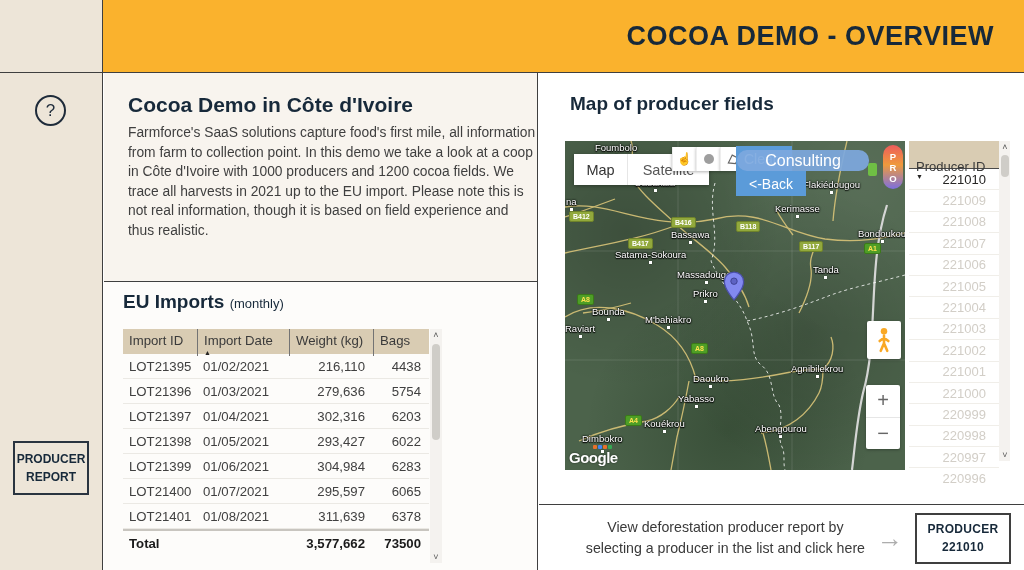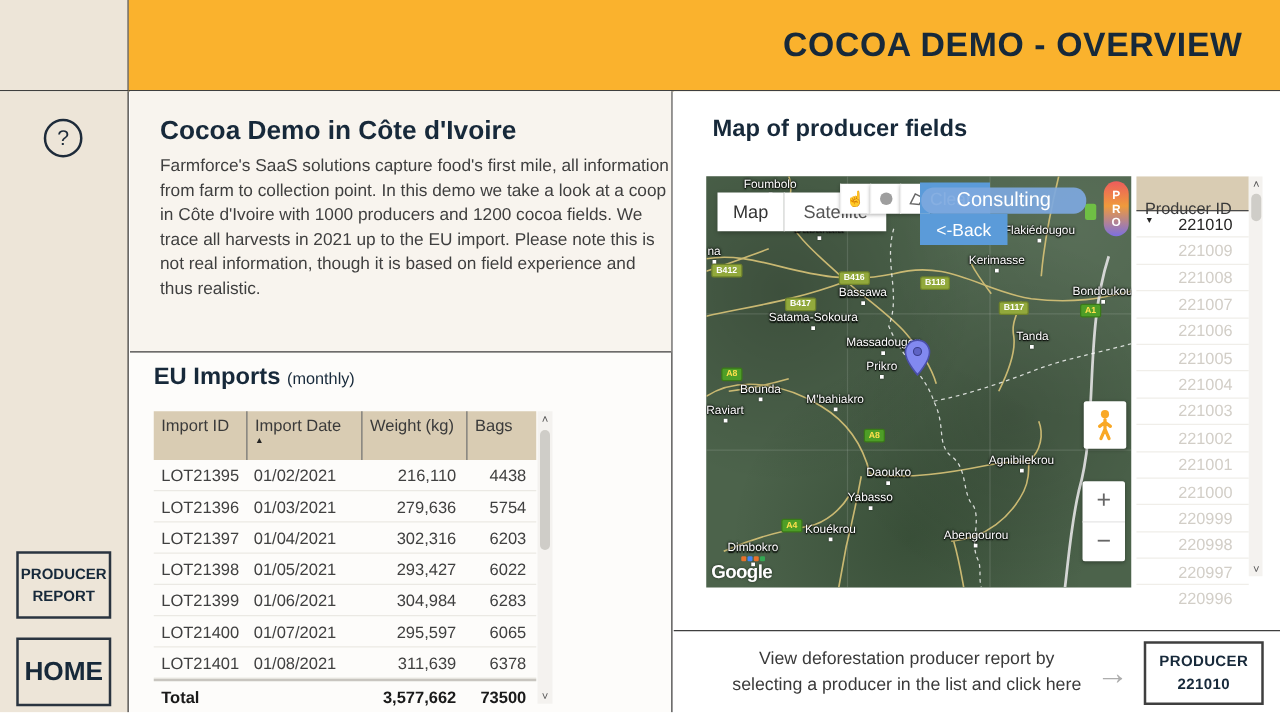--- a/index.html
+++ b/index.html
@@ -32,21 +32,21 @@
             border-right:1px solid #3F3F3F;}
   .intro{height:209px;background:#F8F4EE;border-bottom:1px solid #3F3F3F;padding:20px 24px 0 24px;}
   .intro h2{margin:0 0 6px 0;font-size:21px;font-weight:bold;color:#17293A;}
   .intro p{margin:0;font-size:13.8px;line-height:1.42;color:#3F3F3F;width:408px;}
 
   .imports{position:relative;height:288px;}
   .imports .sec-title{position:absolute;left:19px;top:9px;font-size:19px;font-weight:bold;color:#17293A;}
   .imports .sec-sub{font-size:13px;font-weight:normal;color:#17293A;}
 
   .table{position:absolute;left:19px;top:47px;width:306px;font-size:13.2px;color:#404040;}
-  .thead{display:grid;grid-template-columns:74px 92px 84px 56px;background:#D9CCB3;height:39px;}
+  .thead{display:grid;grid-template-columns:74px 92px 84px 56px;background:#D9CCB3;height:25px;}
   .th{padding:5px 0 0 6px;color:#3A3A3A;line-height:1.1;cursor:pointer;}
   .th + .th{border-left:1px solid #737373;}
   .sort-arrow{display:block;font-size:7px;line-height:7px;color:#252423;}
   .trow{display:grid;grid-template-columns:74px 92px 84px 56px;height:25px;align-items:center;
         border-bottom:1px solid #EBE9E4;cursor:pointer;}
   .td{padding-left:6px;overflow:hidden;white-space:nowrap;}
   .td.num{text-align:right;padding-right:8px;padding-left:0;}
   .trow.total{border-top:2px solid #C8C5BF;border-bottom:none;height:26px;}
   .trow.total .td{font-weight:bold;color:#1A1A1A;}
 
@@ -157,21 +157,20 @@
 <div id="app">
 
   <div class="corner"></div>
   <div class="header">
     <h1>COCOA DEMO - OVERVIEW</h1>
   </div>
 
   <div class="sidebar">
     <div class="help">?</div>
     <button class="sbtn report">PRODUCER REPORT</button>
-    <button class="sbtn home">HOME</button>
   </div>
 
   <div class="main-col">
     <div class="intro">
       <h2>Cocoa Demo in Côte d'Ivoire</h2>
       <p>Farmforce's SaaS solutions capture food's first mile, all information from farm to collection point. In this demo we take a look at a coop in Côte d'Ivoire with 1000 producers and 1200 cocoa fields. We trace all harvests in 2021 up to the EU import. Please note this is not real information, though it is based on field experience and thus realistic.</p>
     </div>
     <div class="imports">
       <div class="sec-title">
         <span>EU Imports</span>

